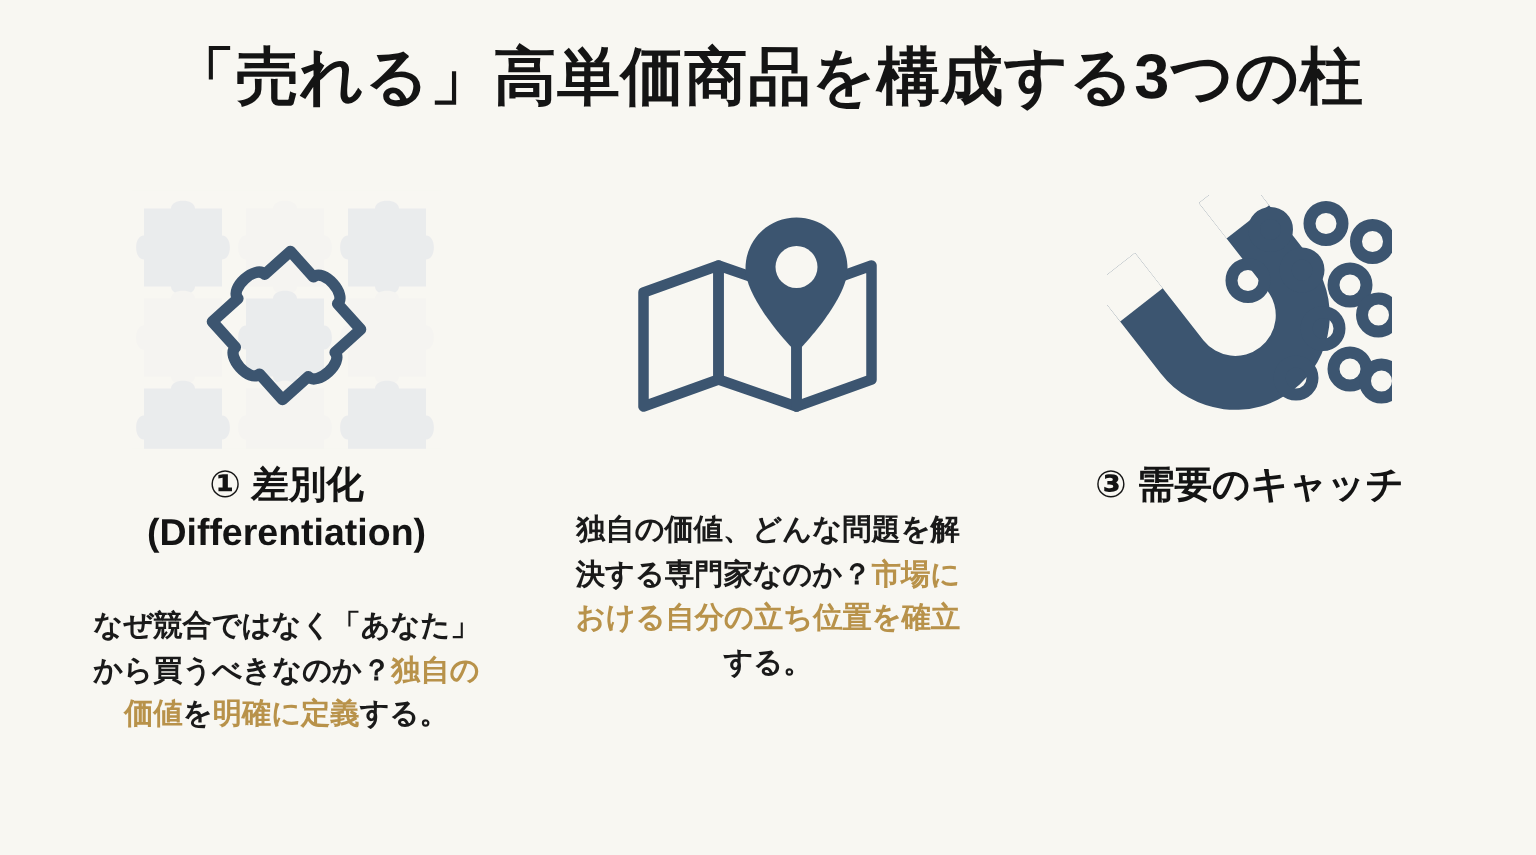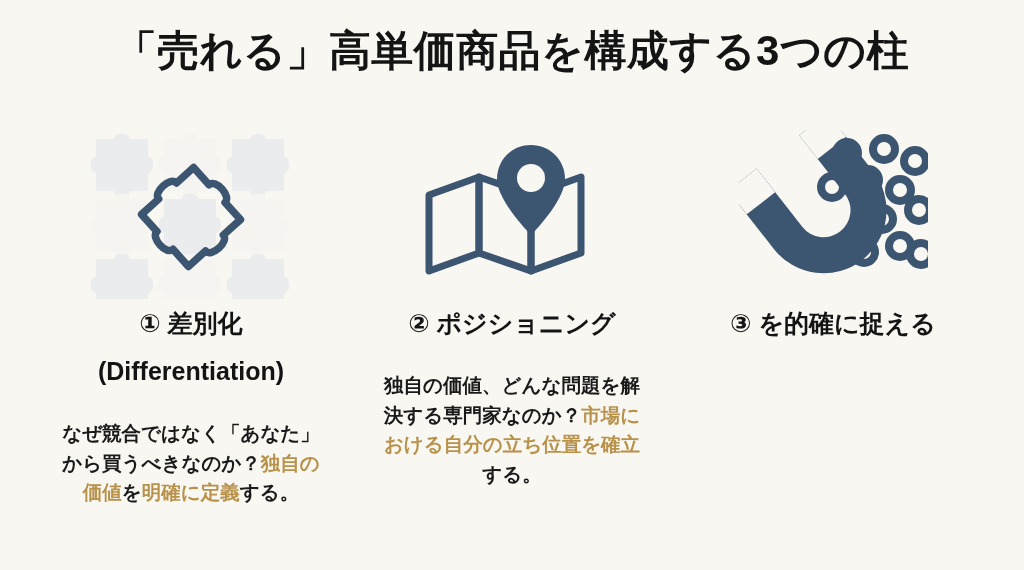--- a/index.html
+++ b/index.html
@@ -72,21 +72,21 @@
 
   
   .col-heading {
     text-align: center;
     font-weight: 700;
     font-size: 25px;
     line-height: 1.28;
     color: #141414;
     margin-top: 2px;
   }
-  .col-heading .line2 { display: block; margin-top: 16px; }
+  .col-heading .line2 { display: block; }
 
   
   .col-body {
     margin-top: 32px;
     text-align: center;
     font-weight: 700;
     font-size: 19.5px;
     line-height: 1.52;
     color: #1a1a1a;
     max-width: 268px;
@@ -174,21 +174,20 @@
             <path d="M112 52 L162 34 L162 110 L112 128 Z"></path>
           </g>
 
           <path d="M112 2 C93 2 78 17 78 36 C78 58 112 92 112 92 C112 92 146 58 146 36
                    C146 17 131 2 112 2 Z" fill="#3c5570"></path>
           <circle cx="112" cy="35" r="14" fill="#f8f7f2"></circle>
         </svg>
       </div>
 
       <div class="col-heading">
-        <span>② ポジショニング</span>
       </div>
 
       <div class="col-body"><span>独自の価値、どんな問題を解決する専門家なのか？</span><span class="gold">市場における自分の立ち位置を確立</span><span>する。</span></div>
     </div>
 
     <div class="col">
       <div class="icon-wrap">
         <svg width="190" height="165" viewBox="0 0 190 165" aria-hidden="true">
 
           <g transform="rotate(-38 78 95)">
@@ -208,19 +207,19 @@
             <circle cx="181" cy="80" r="11"></circle>
             <circle cx="144" cy="89" r="11"></circle>
             <circle cx="162" cy="116" r="11"></circle>
             <circle cx="126" cy="122" r="11"></circle>
             <circle cx="183" cy="124" r="11"></circle>
           </g>
         </svg>
       </div>
 
       <div class="col-heading">
-        <span>③ を的確に捉える</span>
+        <span>③ 需要のキャッチ</span>
       </div>
 
     </div>
 
   </div>
 </div>
 
 </body></html>

